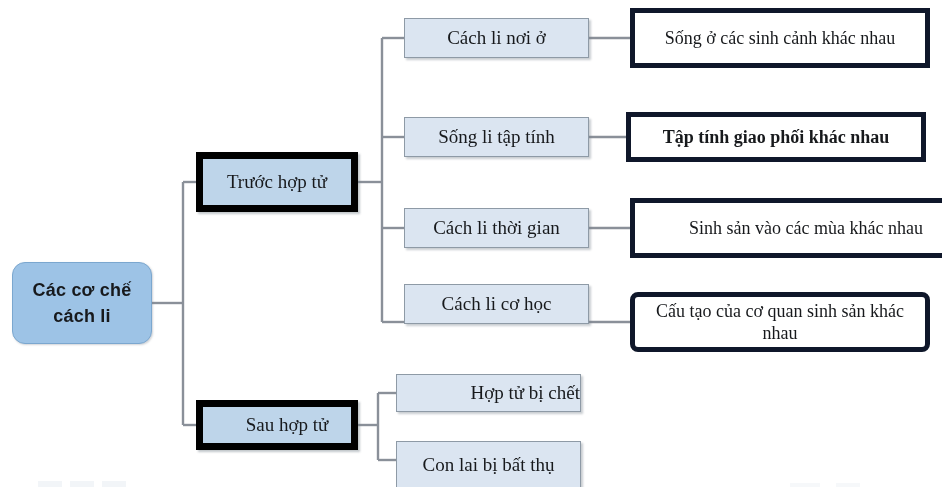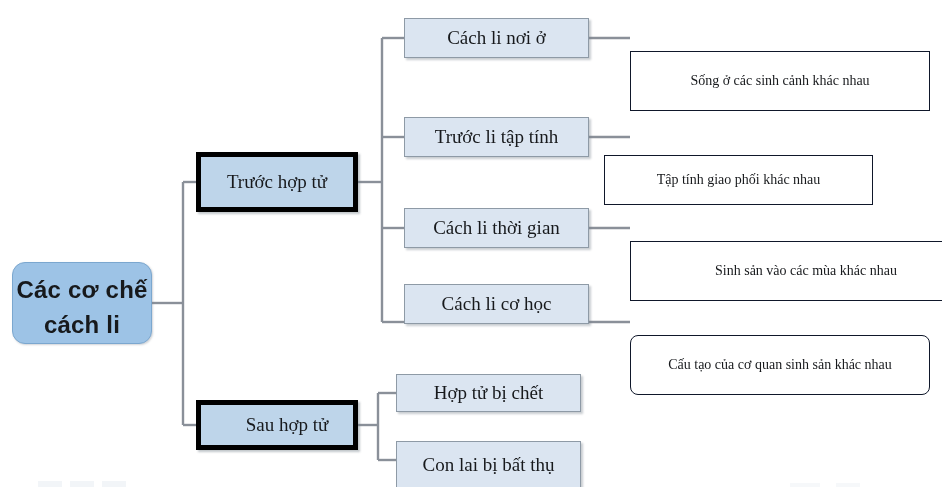--- a/index.html
+++ b/index.html
@@ -32,48 +32,46 @@
     text-align: center;
     color: #17191c;
   }
   
   .node-root {
     background: #9dc3e6;
     border: 1px solid #7ba7cf;
     border-radius: 13px;
     font-family: "Liberation Sans", sans-serif;
     font-weight: bold;
-    font-size: 24px;
+    font-size: 18px;
     line-height: 1.45;
     letter-spacing: 0.2px;
     box-shadow: 1px 1px 2px rgba(120,130,140,0.35);
-    align-items: flex-end;
   }
   
   .node-branch {
     background: #bed5ea;
-    border: 5px solid #000000;
+    border: 7px solid #000000;
     font-size: 19px;
     box-shadow: 1.5px 1.5px 2px rgba(120,130,140,0.45);
   }
   
   .node-sub {
     background: #dbe5f1;
     border: 1px solid #8e9aa6;
     font-size: 19px;
     box-shadow: 1.5px 1.5px 2px rgba(120,130,140,0.4);
   }
   
   .node-desc {
     background: #ffffff;
-    border: 1px solid #0f172a;
-    font-size: 14px;
+    border: 5px solid #0f172a;
+    font-size: 18px;
     line-height: 1.25;
     padding: 0 8px;
-    margin-top: 43px;
   }
   .node-label {
     display: block;
     white-space: pre-line;
   }
   .artifact {
     position: absolute;
     background: #eef1f5;
     opacity: 0.75;
   }
@@ -124,44 +122,44 @@
 
   <div class="node node-branch" style="left:196px; top:400px; width:162px; height:50px;padding-left:20px;">
     <span class="node-label">Sau hợp tử</span>
   </div>
 
   <div class="node node-sub" style="left:404px; top:18px; width:185px; height:40px;">
     <span class="node-label">Cách li nơi ở</span>
   </div>
 
   <div class="node node-sub" style="left:404px; top:117px; width:185px; height:40px;">
-    <span class="node-label">Trước li tập tính</span>
+    <span class="node-label">Sống li tập tính</span>
   </div>
 
   <div class="node node-sub" style="left:404px; top:208px; width:185px; height:40px;">
     <span class="node-label">Cách li thời gian</span>
   </div>
 
   <div class="node node-sub" style="left:404px; top:284px; width:185px; height:40px;">
     <span class="node-label">Cách li cơ học</span>
   </div>
 
-  <div class="node node-sub" style="left:396px; top:374px; width:185px; height:38px;">
+  <div class="node node-sub" style="left:396px; top:374px; width:185px; height:38px;justify-content:flex-end;">
     <span class="node-label">Hợp tử bị chết</span>
   </div>
 
   <div class="node node-sub" style="left:396px; top:441px; width:185px; height:48px;">
     <span class="node-label">Con lai bị bất thụ</span>
   </div>
 
   <div class="node node-desc" style="left:630px; top:8px; width:300px; height:60px;">
     <span class="node-label">Sống ở các sinh cảnh khác nhau</span>
   </div>
 
-  <div class="node node-desc" style="left:604px; top:112px; width:269px; height:50px;">
+  <div class="node node-desc" style="left:626px; top:112px; width:300px; height:50px;font-weight:bold;">
     <span class="node-label">Tập tính giao phối khác nhau</span>
   </div>
 
   <div class="node node-desc" style="left:630px; top:198px; width:352px; height:60px;">
     <span class="node-label">Sinh sản vào các mùa khác nhau</span>
   </div>
 
   <div class="node node-desc" style="left:630px; top:292px; width:300px; height:60px;border-radius:8px;">
     <span class="node-label">Cấu tạo của cơ quan sinh sản khác nhau</span>
   </div>

